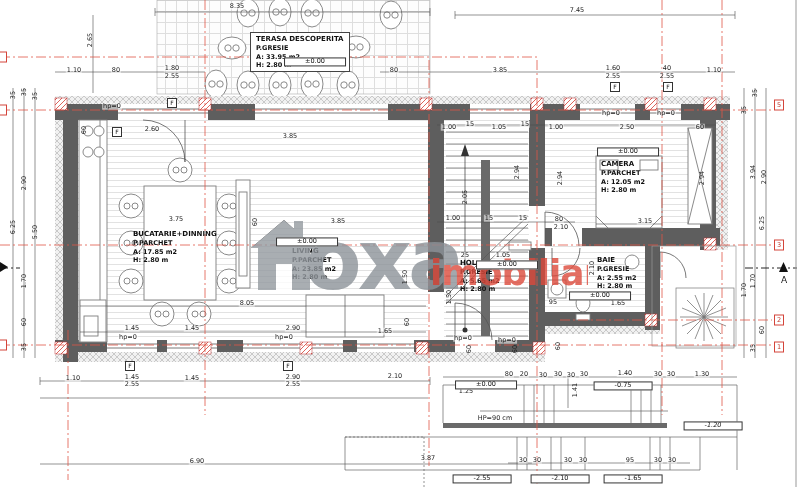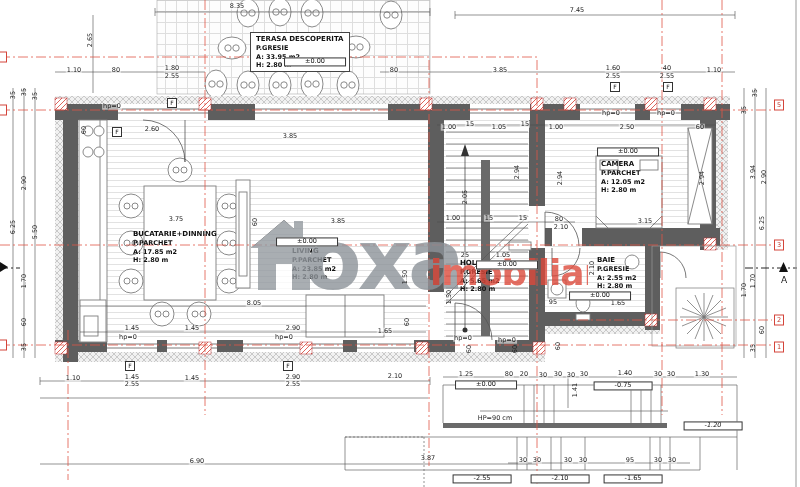--- a/index.html
+++ b/index.html
@@ -416,21 +416,21 @@
       <span class="dim" style="left: 523px; top: 218px;">15</span>
       <span class="dim" style="left: 559px; top: 219px;">80</span>
       <span class="dim" style="left: 561px; top: 227px;">2.10</span>
       <span class="dim" style="left: 645px; top: 221px;">3.15</span>
       <span class="dim" style="left: 465px; top: 255px;">25</span>
       <span class="dim" style="left: 503px; top: 255px;">1.05</span>
       <span class="dim rot" style="left: 449px; top: 297px;">1.50</span>
       <span class="dim rot" style="left: 592px; top: 268px;">2.10</span>
       <span class="dim" style="left: 618px; top: 303px;">1.65</span>
       <span class="dim" style="left: 553px; top: 302px;">95</span>
-      <span class="dim" style="left: 254px; top: 303px;">8.05</span>
+      <span class="dim" style="left: 247px; top: 303px;">8.05</span>
       <span class="dim" style="left: 132px; top: 328px;">1.45</span>
       <span class="dim" style="left: 192px; top: 328px;">1.45</span>
       <span class="dim" style="left: 293px; top: 328px;">2.90</span>
       <span class="dim" style="left: 385px; top: 331px;">1.65</span>
       <span class="dim rot" style="left: 407px; top: 322px;">60</span>
       <span class="dim" style="left: 128px; top: 337px;">hp=0</span>
       <span class="dim" style="left: 284px; top: 337px;">hp=0</span>
       <span class="dim" style="left: 463px; top: 338px;">hp=0</span>
       <span class="dim" style="left: 507px; top: 340px;">hp=0</span>
       <span class="dim rot" style="left: 469px; top: 349px;">60</span>
@@ -454,21 +454,21 @@
       <span class="dim rot" style="left: 744px; top: 290px;">1.70</span>
       <span class="dim rot" style="left: 762px; top: 330px;">60</span>
       <span class="dim rot" style="left: 753px; top: 348px;">35</span>
       <span class="dim" style="left: 73px; top: 378px;">1.10</span>
       <span class="dim" style="left: 132px; top: 377px;">1.45</span>
       <span class="dim" style="left: 132px; top: 384px;">2.55</span>
       <span class="dim" style="left: 192px; top: 378px;">1.45</span>
       <span class="dim" style="left: 293px; top: 377px;">2.90</span>
       <span class="dim" style="left: 293px; top: 384px;">2.55</span>
       <span class="dim" style="left: 395px; top: 376px;">2.10</span>
-      <span class="dim" style="left: 466px; top: 374px;">1.25</span>
+      <span class="dim" style="left: 466px; top: 391px;">1.25</span>
       <span class="dim" style="left: 509px; top: 374px;">80</span>
       <span class="dim" style="left: 524px; top: 374px;">20</span>
       <span class="dim" style="left: 543px; top: 375px;">30</span>
       <span class="dim" style="left: 558px; top: 374px;">30</span>
       <span class="dim" style="left: 571px; top: 375px;">30</span>
       <span class="dim" style="left: 584px; top: 374px;">30</span>
       <span class="dim" style="left: 625px; top: 373px;">1.40</span>
       <span class="dim" style="left: 658px; top: 374px;">30</span>
       <span class="dim" style="left: 671px; top: 374px;">30</span>
       <span class="dim" style="left: 702px; top: 374px;">1.30</span>

